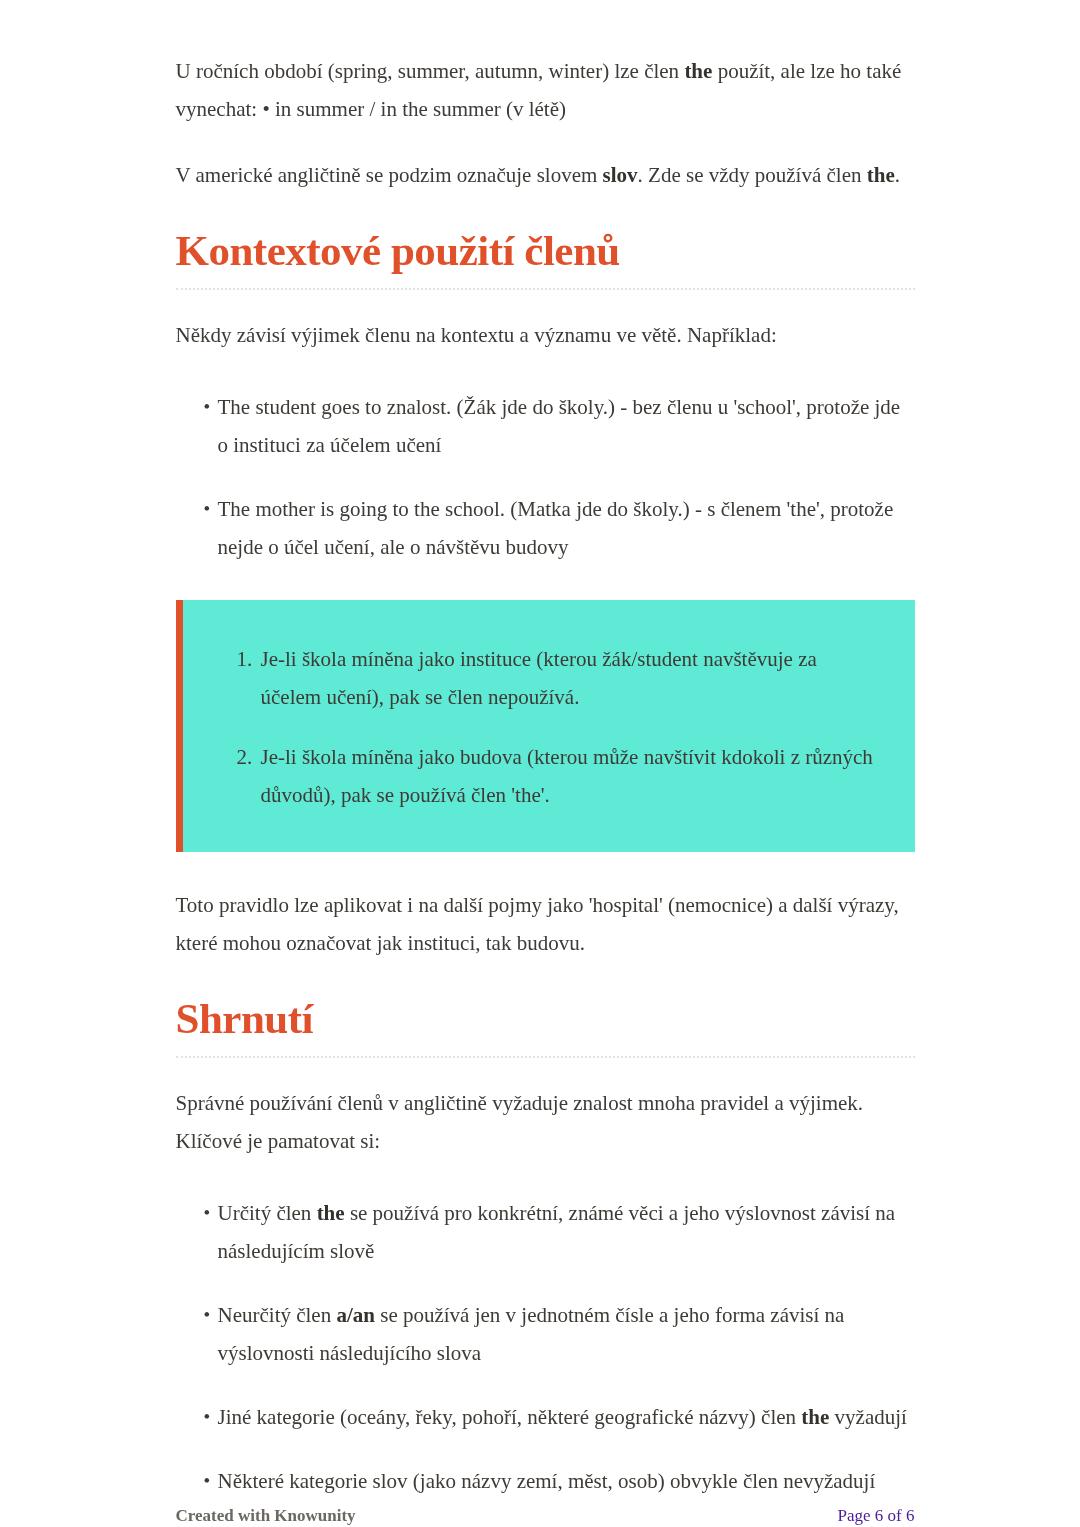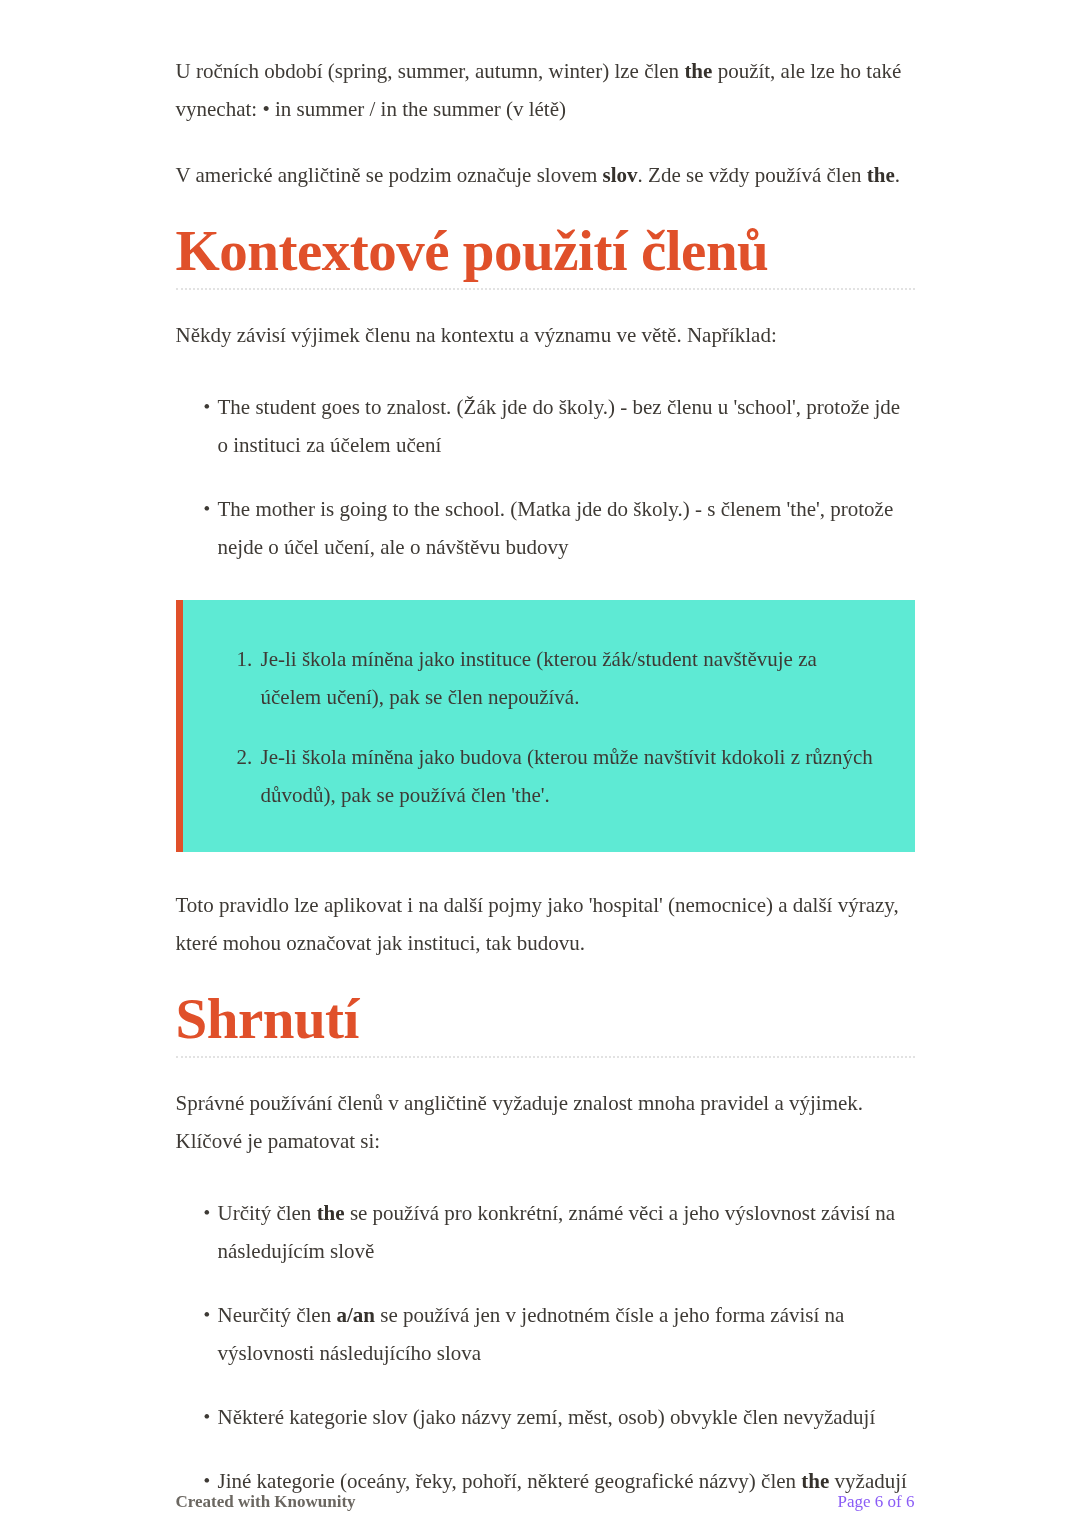--- a/index.html
+++ b/index.html
@@ -17,21 +17,21 @@
     line-height:38px;
   }
   p{margin:0;}
   b{font-weight:700;color:#35312c;}
   .para{margin-bottom:28px;}
   .para-single{margin-bottom:0;}
   h2.sec-heading{
     font-family:"Liberation Serif","DejaVu Serif",serif;
     font-weight:700;
     color:#e0502a;
-    font-size:57px;
+    font-size:43px;
     line-height:46px;
     letter-spacing:-0.5px;
     margin:34px 0 0 0;
     padding-bottom:14px;
     border-bottom:2px dotted #e2e2e2;
   }
   .lead{margin-top:26px;}
   ul.bullets{
     list-style:none;
     margin:34px 0 0 0;
@@ -70,30 +70,30 @@
   ol.numbered li::before{
     content:counter(item) ".";
     position:absolute;
     left:22px;top:0;
     color:#3e3a35;
   }
   .outro{margin-top:34px;}
   .gap-top{margin-top:52px;}
   .footer{
     position:absolute;
-    left:85px;right:75px;bottom:14px;
+    left:85px;right:75px;bottom:0;
     display:flex;
     justify-content:space-between;
     align-items:baseline;
     font-size:17px;
     line-height:22px;
     color:#6b6761;
   }
   .footer .credit{font-weight:600;color:#6b6761;}
-  .footer .pageno{color:#8b5cf6;}
+  .footer .pageno{color:#4c1d95;}
 </style>
 </head>
 <body>
 
 <div class="page">
 
   <p class="para">U ročních období (spring, summer, autumn, winter) lze člen <b>the</b> použít, ale lze ho také vynechat: • in summer / in the summer (v létě)</p>
   <p class="para-single">V americké angličtině se podzim označuje slovem <b>slov</b>. Zde se vždy používá člen <b>the</b>.</p>
 
   <h2 class="sec-heading">Kontextové použití členů</h2>
@@ -114,22 +114,22 @@
 
   <p class="outro">Toto pravidlo lze aplikovat i na další pojmy jako 'hospital' (nemocnice) a další výrazy, které mohou označovat jak instituci, tak budovu.</p>
 
   <h2 class="sec-heading gap-top">Shrnutí</h2>
 
   <p class="lead">Správné používání členů v angličtině vyžaduje znalost mnoha pravidel a výjimek. Klíčové je pamatovat si:</p>
 
   <ul class="bullets">
       <li>Určitý člen <b>the</b> se používá pro konkrétní, známé věci a jeho výslovnost závisí na následujícím slově</li>
       <li>Neurčitý člen <b>a/an</b> se používá jen v jednotném čísle a jeho forma závisí na výslovnosti následujícího slova</li>
+      <li>Jiné kategorie (oceány, řeky, pohoří, některé geografické názvy) člen <b>the</b> vyžadují</li>
       <li>Některé kategorie slov (jako názvy zemí, měst, osob) obvykle člen nevyžadují</li>
-      <li>Jiné kategorie (oceány, řeky, pohoří, některé geografické názvy) člen <b>the</b> vyžadují</li>
       <li>Kontext a účel mohou ovlivnit, zda se člen použije nebo ne</li>
     </ul>
 
   <div class="footer">
     <span class="credit">Created with Knowunity</span>
     <span class="pageno">Page 6 of 6</span>
   </div>
 
 </div>
 

